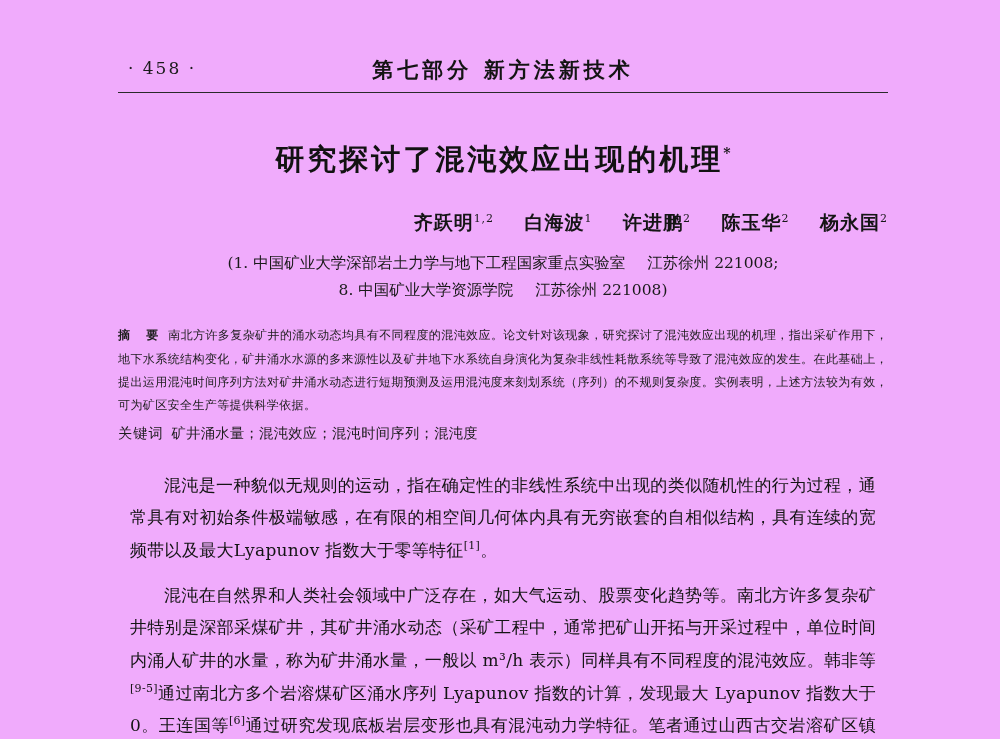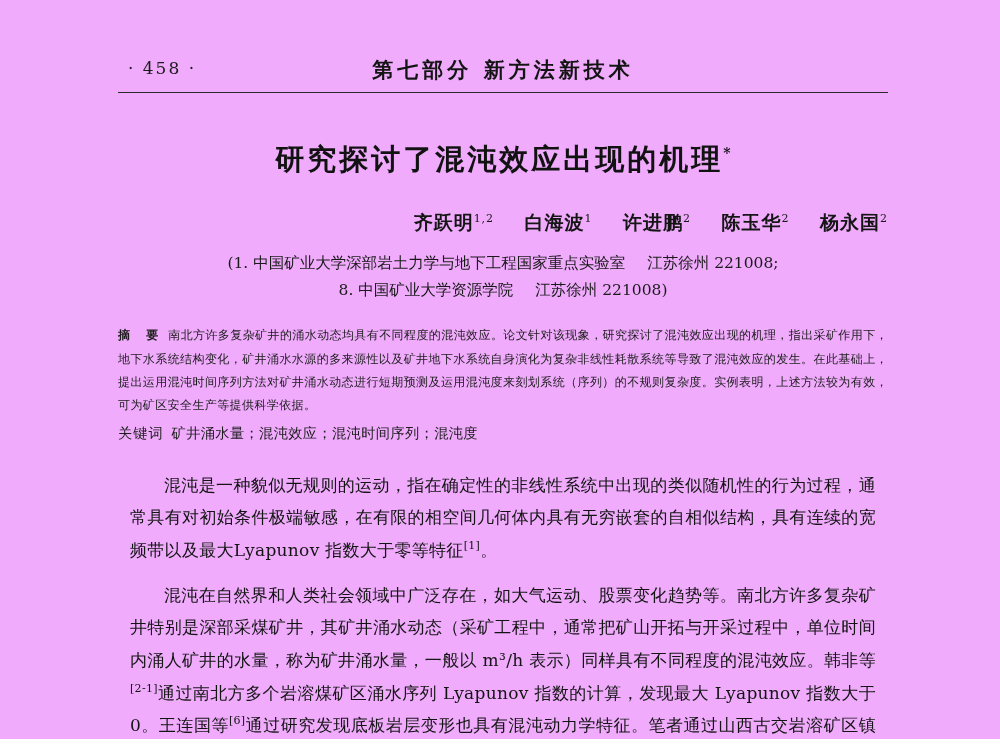--- a/index.html
+++ b/index.html
@@ -193,19 +193,19 @@
 
     <div class="keywords">
       <span class="lbl">关键词</span><span>矿井涌水量；混沌效应；混沌时间序列；混沌度</span>
     </div>
 
     <div class="body clip">
       <p>
         <span>混沌是一种貌似无规则的运动，指在确定性的非线性系统中出现的类似随机性的行为过程，通常具有对初始条件极端敏感，在有限的相空间几何体内具有无穷嵌套的自相似结构，具有连续的宽频带以及最大Lyapunov 指数大于零等特征</span><sup>[1]</sup><span>。</span>
       </p>
       <p>
-        <span>混沌在自然界和人类社会领域中广泛存在，如大气运动、股票变化趋势等。南北方许多复杂矿井特别是深部采煤矿井，其矿井涌水动态（采矿工程中，通常把矿山开拓与开采过程中，单位时间内涌人矿井的水量，称为矿井涌水量，一般以 m³/h 表示）同样具有不同程度的混沌效应。韩非等</span><sup>[2-1]</sup><span>通过南北方多个岩溶煤矿区涌水序列 Lyapunov 指数的计算，发现最大 Lyapunov 指数大于 0。王连国等</span><sup>[6]</sup><span>通过研究发现底板岩层变形也具有混沌动力学特征。笔者通过山西古交岩溶矿区镇城底矿涌水动态序列的 Lyapunov 指数的计算，发现其最大 Lyapunov 指数为 0.2053，从而又一次佐证复杂岩溶矿井涌水动态确实存在混沌效应。</span>
+        <span>混沌在自然界和人类社会领域中广泛存在，如大气运动、股票变化趋势等。南北方许多复杂矿井特别是深部采煤矿井，其矿井涌水动态（采矿工程中，通常把矿山开拓与开采过程中，单位时间内涌人矿井的水量，称为矿井涌水量，一般以 m³/h 表示）同样具有不同程度的混沌效应。韩非等</span><sup>[9-5]</sup><span>通过南北方多个岩溶煤矿区涌水序列 Lyapunov 指数的计算，发现最大 Lyapunov 指数大于 0。王连国等</span><sup>[6]</sup><span>通过研究发现底板岩层变形也具有混沌动力学特征。笔者通过山西古交岩溶矿区镇城底矿涌水动态序列的 Lyapunov 指数的计算，发现其最大 Lyapunov 指数为 0.2053，从而又一次佐证复杂岩溶矿井涌水动态确实存在混沌效应。</span>
       </p>
 
     </div>
 
   </div>
 </div>
 
 </body></html>

